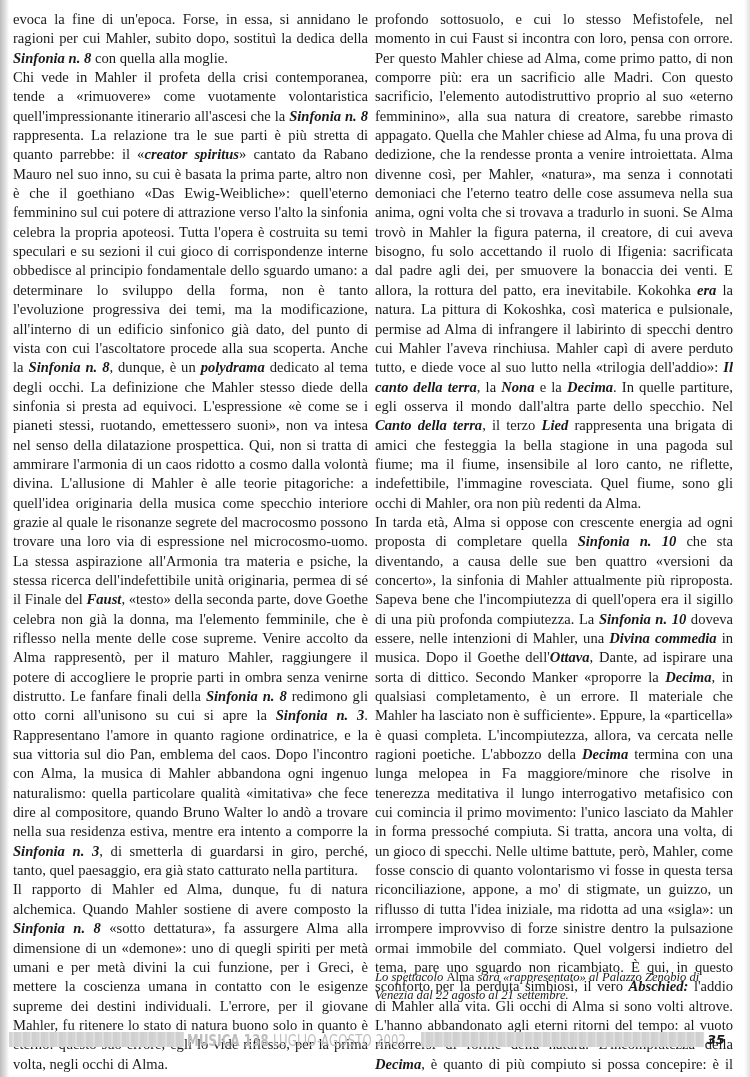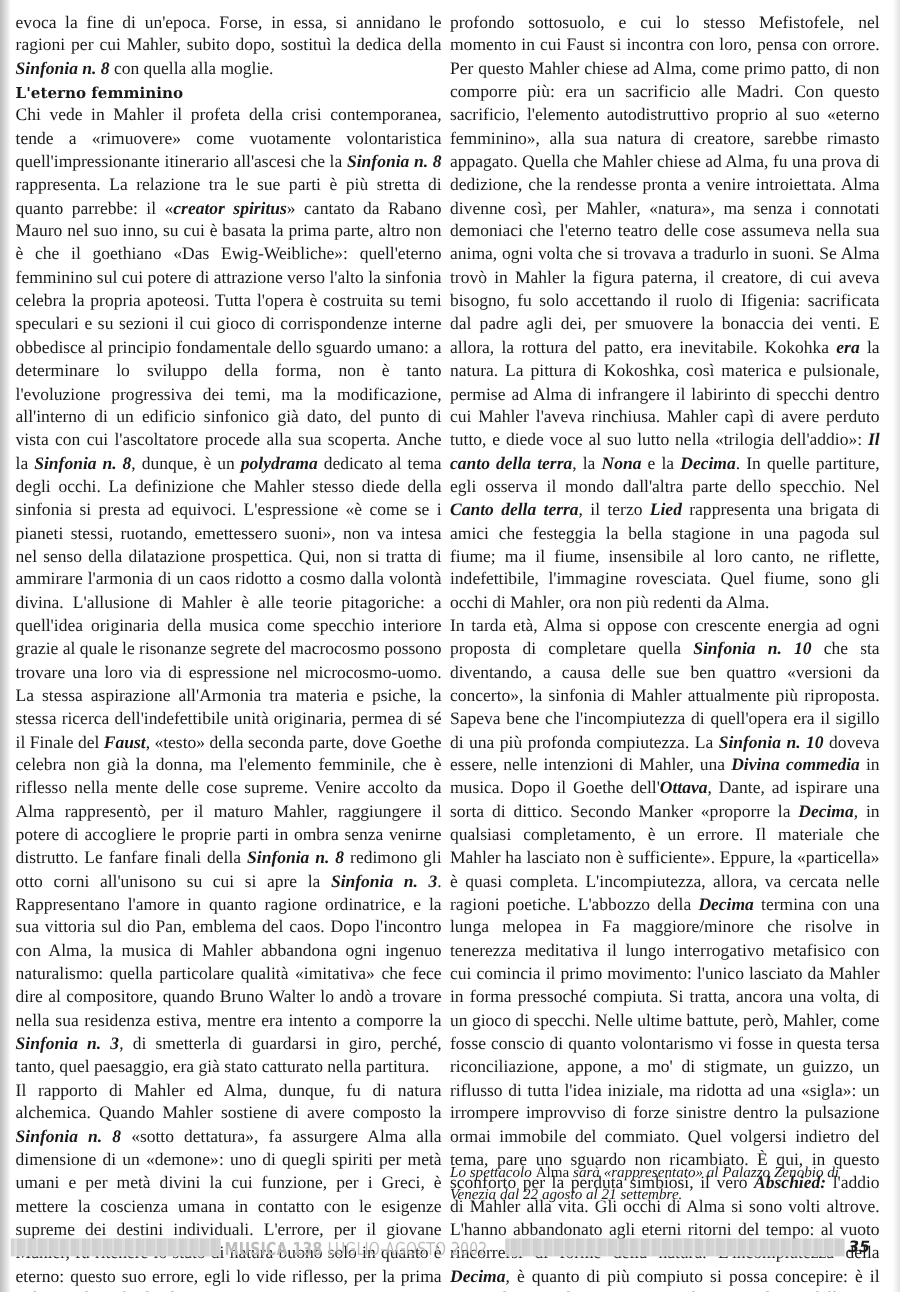--- a/index.html
+++ b/index.html
@@ -59,21 +59,20 @@
   }
 </style>
 </head>
 <body>
 
 <div class="binding-shadow"></div>
 <div class="right-edge"></div>
 
 <div class="col col-left">
   <p>evoca la fine di un'epoca. Forse, in essa, si annidano le ragioni per cui Mahler, subito dopo, sostituì la dedica della <i>Sinfonia n. 8</i> con quella alla moglie.</p>
-  <p class="heading h1">L'eterno femminino</p>
   <p>Chi vede in Mahler il profeta della crisi contemporanea, tende a «rimuovere» come vuotamente volontaristica quell'impressionante itinerario all'ascesi che la <i>Sinfonia n. 8</i> rappresenta. La relazione tra le sue parti è più stretta di quanto parrebbe: il «<i>creator spiritus</i>» cantato da Rabano Mauro nel suo inno, su cui è basata la prima parte, altro non è che il goethiano «Das Ewig-Weibliche»: quell'eterno femminino sul cui potere di attrazione verso l'alto la sinfonia celebra la propria apoteosi. Tutta l'opera è costruita su temi speculari e su sezioni il cui gioco di corrispondenze interne obbedisce al principio fondamentale dello sguardo umano: a determinare lo sviluppo della forma, non è tanto l'evoluzione progressiva dei temi, ma la modificazione, all'interno di un edificio sinfonico già dato, del punto di vista con cui l'ascoltatore procede alla sua scoperta. Anche la <i>Sinfonia n. 8</i>, dunque, è un <i>polydrama</i> dedicato al tema degli occhi. La definizione che Mahler stesso diede della sinfonia si presta ad equivoci. L'espressione «è come se i pianeti stessi, ruotando, emettessero suoni», non va intesa nel senso della dilatazione prospettica. Qui, non si tratta di ammirare l'armonia di un caos ridotto a cosmo dalla volontà divina. L'allusione di Mahler è alle teorie pitagoriche: a quell'idea originaria della musica come specchio interiore grazie al quale le risonanze segrete del macrocosmo possono trovare una loro via di espressione nel microcosmo-uomo. La stessa aspirazione all'Armonia tra materia e psiche, la stessa ricerca dell'indefettibile unità originaria, permea di sé il Finale del <i>Faust</i>, «testo» della seconda parte, dove Goethe celebra non già la donna, ma l'elemento femminile, che è riflesso nella mente delle cose supreme. Venire accolto da Alma rappresentò, per il maturo Mahler, raggiungere il potere di accogliere le proprie parti in ombra senza venirne distrutto. Le fanfare finali della <i>Sinfonia n. 8</i> redimono gli otto corni all'unisono su cui si apre la <i>Sinfonia n. 3</i>. Rappresentano l'amore in quanto ragione ordinatrice, e la sua vittoria sul dio Pan, emblema del caos. Dopo l'incontro con Alma, la musica di Mahler abbandona ogni ingenuo naturalismo: quella particolare qualità «imitativa» che fece dire al compositore, quando Bruno Walter lo andò a trovare nella sua residenza estiva, mentre era intento a comporre la <i>Sinfonia n. 3</i>, di smetterla di guardarsi in giro, perché, tanto, quel paesaggio, era già stato catturato nella partitura.</p>
   <p>Il rapporto di Mahler ed Alma, dunque, fu di natura alchemica. Quando Mahler sostiene di avere composto la <i>Sinfonia n. 8</i> «sotto dettatura», fa assurgere Alma alla dimensione di un «demone»: uno di quegli spiriti per metà umani e per metà divini la cui funzione, per i Greci, è mettere la coscienza umana in contatto con le esigenze supreme dei destini individuali. L'errore, per il giovane Mahler, fu ritenere lo stato di natura buono solo in quanto è eterno: questo suo errore, egli lo vide riflesso, per la prima volta, negli occhi di Alma.</p>
 
 </div>
 
 <div class="col col-right">
   <p>profondo sottosuolo, e cui lo stesso Mefistofele, nel momento in cui Faust si incontra con loro, pensa con orrore. Per questo Mahler chiese ad Alma, come primo patto, di non comporre più: era un sacrificio alle Madri. Con questo sacrificio, l'elemento autodistruttivo proprio al suo «eterno femminino», alla sua natura di creatore, sarebbe rimasto appagato. Quella che Mahler chiese ad Alma, fu una prova di dedizione, che la rendesse pronta a venire introiettata. Alma divenne così, per Mahler, «natura», ma senza i connotati demoniaci che l'eterno teatro delle cose assumeva nella sua anima, ogni volta che si trovava a tradurlo in suoni. Se Alma trovò in Mahler la figura paterna, il creatore, di cui aveva bisogno, fu solo accettando il ruolo di Ifigenia: sacrificata dal padre agli dei, per smuovere la bonaccia dei venti. E allora, la rottura del patto, era inevitabile. Kokohka <i>era</i> la natura. La pittura di Kokoshka, così materica e pulsionale, permise ad Alma di infrangere il labirinto di specchi dentro cui Mahler l'aveva rinchiusa. Mahler capì di avere perduto tutto, e diede voce al suo lutto nella «trilogia dell'addio»: <i>Il canto della terra</i>, la <i>Nona</i> e la <i>Decima</i>. In quelle partiture, egli osserva il mondo dall'altra parte dello specchio. Nel <i>Canto della terra</i>, il terzo <i>Lied</i> rappresenta una brigata di amici che festeggia la bella stagione in una pagoda sul fiume; ma il fiume, insensibile al loro canto, ne riflette, indefettibile, l'immagine rovesciata. Quel fiume, sono gli occhi di Mahler, ora non più redenti da Alma.</p>
   <p>
     <span>In tarda età, Alma si oppose con crescente energia ad ogni proposta di completare quella <i>Sinfonia n. 10</i> che sta diventando, a causa delle sue ben quattro «versioni da concerto», la sinfonia di Mahler attualmente più riproposta. Sapeva bene che l'incompiutezza di quell'opera era il sigillo di una più profonda compiutezza. La <i>Sinfonia n. 10</i> doveva essere, nelle intenzioni di Mahler, una <i>Divina commedia</i> in musica. Dopo il Goethe dell'<i>Ottava</i>, Dante, ad ispirare una sorta di dittico. Secondo Manker «proporre la <i>Decima</i>, in qualsiasi completamento, è un errore. Il materiale che Mahler ha lasciato non è sufficiente». Eppure, la «particella» è quasi completa. L'incompiutezza, allora, va cercata nelle ragioni poetiche. L'abbozzo della <i>Decima</i> termina con una lunga melopea in Fa maggiore/minore che risolve in tenerezza meditativa il lungo interrogativo metafisico con cui comincia il primo movimento: l'unico lasciato da Mahler in forma pressoché compiuta. Si tratta, ancora una volta, di un gioco di specchi. Nelle ultime battute, però, Mahler, come fosse conscio di quanto volontarismo vi fosse in questa tersa riconciliazione, appone, a mo' di stigmate, un guizzo, un riflusso di tutta l'idea iniziale, ma ridotta ad una «sigla»: un irrompere improvviso di forze sinistre dentro la pulsazione ormai immobile del commiato. Quel volgersi indietro del tema, pare uno sguardo non ricambiato. È qui, in questo sconforto per la perduta simbiosi, il vero <i>Abschied:</i> l'addio di Mahler alla vita. Gli occhi di Alma si sono volti altrove. L'hanno abbandonato agli eterni ritorni del tempo: al vuoto rincorrersi di forme della natura. L'incompiutezza della <i>Decima</i>, è quanto di più compiuto si possa concepire: è il punto di vista da cui osservare l'intero palazzo dell'opera mahleriana.</span>
     

